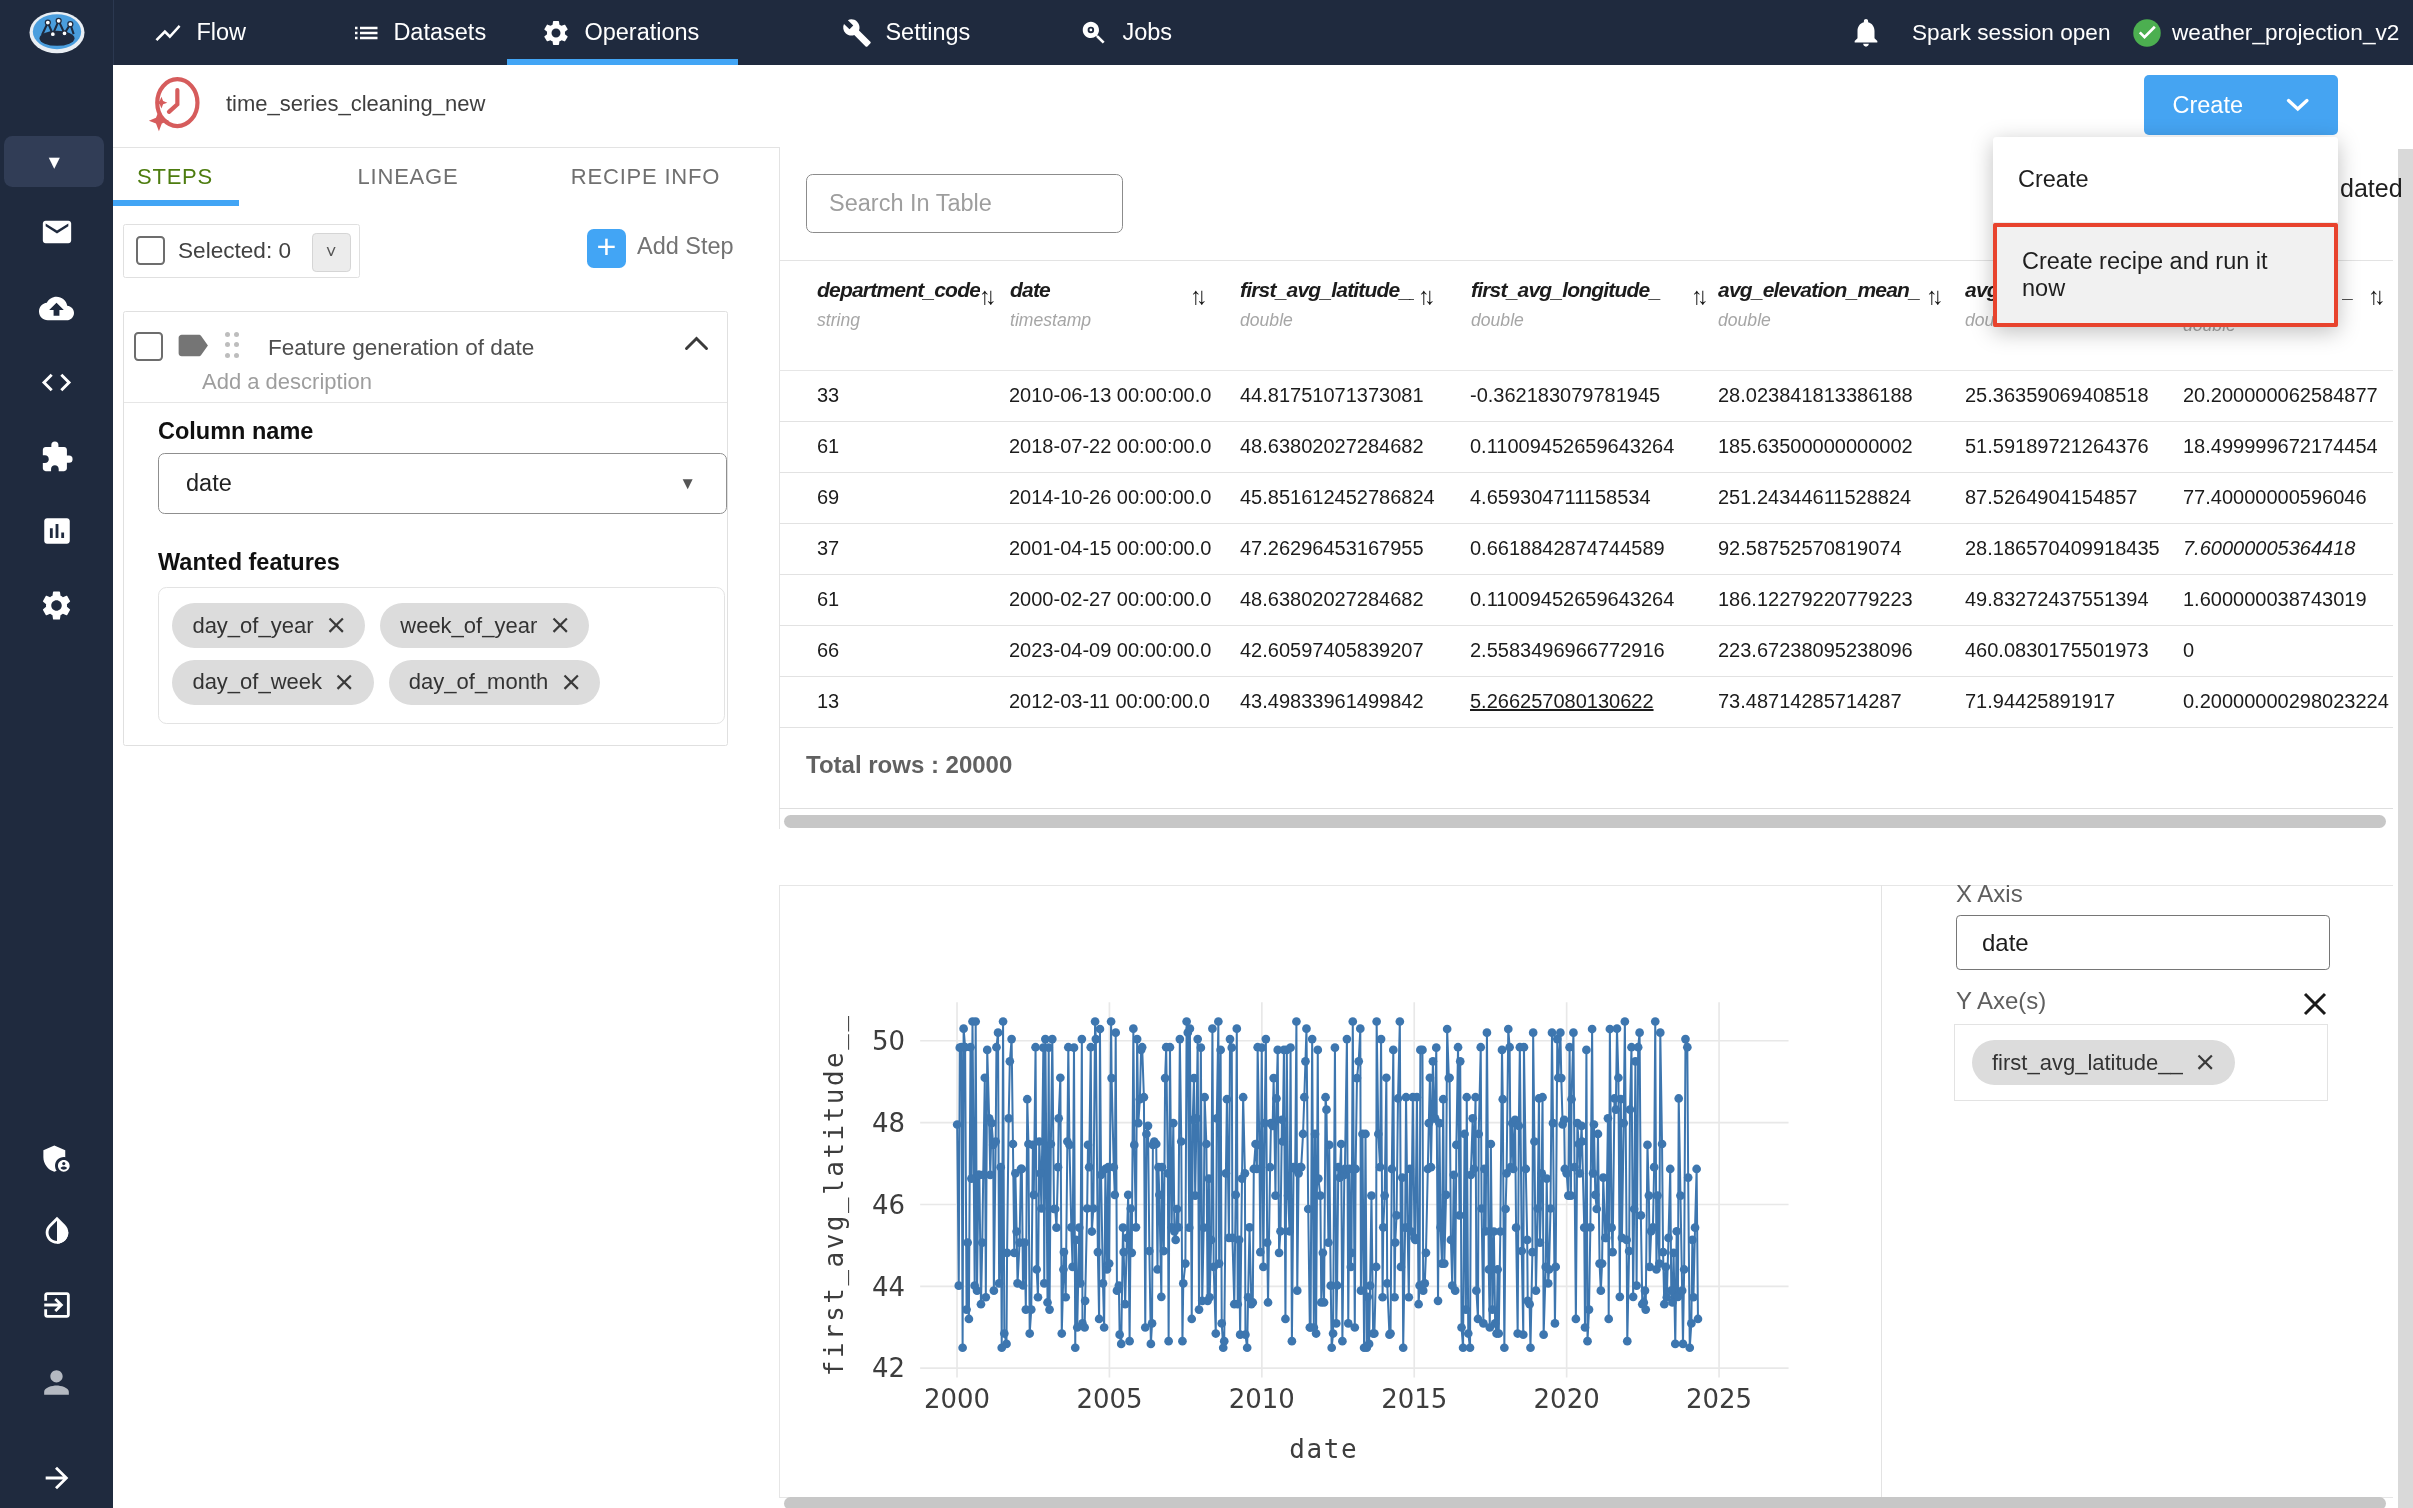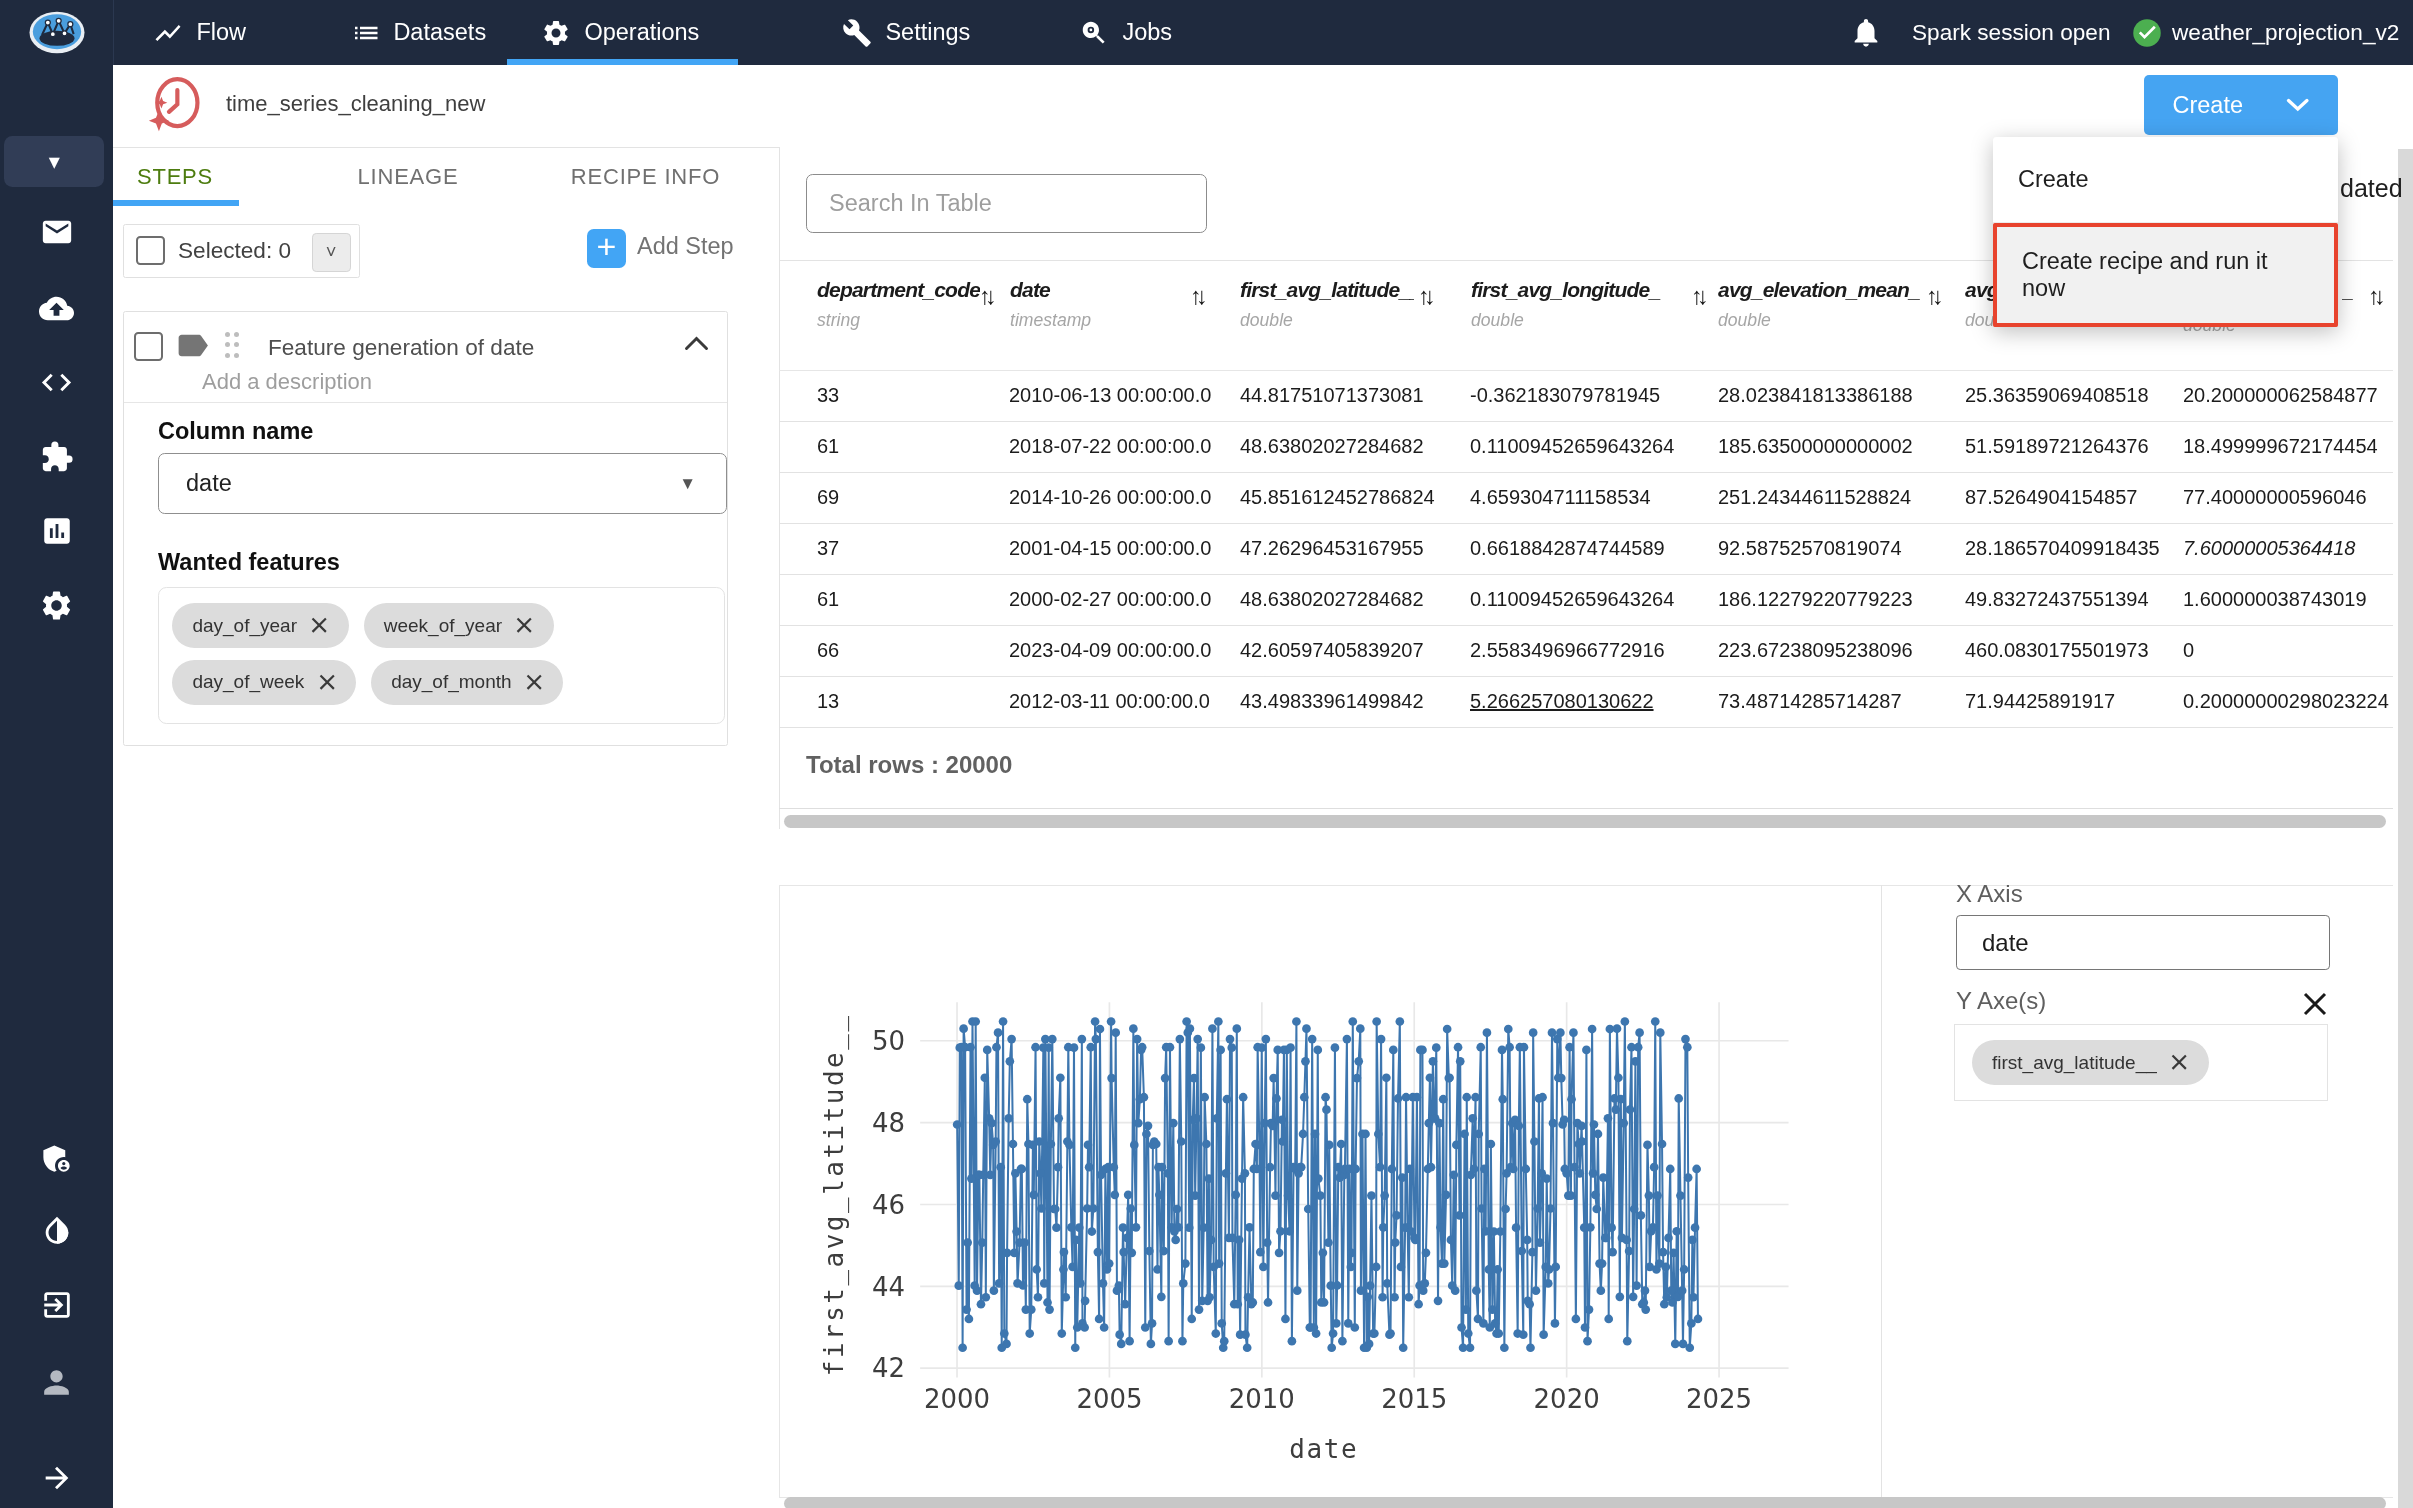--- a/index.html
+++ b/index.html
@@ -47,24 +47,24 @@
   .sc-title{position:absolute;left:144px;top:22.6px;font-size:22.6px;color:#4f4f4f;}
   .sc-collapse{position:absolute;right:18.4px;top:23.5px;cursor:pointer;}
   .sc-desc{position:absolute;left:78px;top:57px;font-size:22px;color:#9e9e9e;cursor:text;}
   .sc-divider{position:absolute;left:0;top:90px;width:100%;border-top:1.7px solid #e6e6e6;}
   .sc-colname{position:absolute;left:34px;top:106px;font-size:23.5px;font-weight:bold;color:#101010;}
   .sc-select{position:absolute;left:34px;top:141px;width:567px;height:59px;border:1.7px solid #8f8f8f;border-radius:6.7px;display:flex;align-items:center;cursor:pointer;}
   .sc-select .val{margin-left:27px;font-size:23.5px;color:#222;}
   .sc-select .arr{position:absolute;right:30px;color:#555;font-size:17px;}
   .sc-wanted{position:absolute;left:34px;top:237px;font-size:23.5px;font-weight:bold;color:#101010;}
   .sc-chipbox{position:absolute;left:34px;top:275px;width:567px;height:137px;border:1.7px solid #e3e3e3;border-radius:8.4px;box-sizing:border-box;padding:15px 13.4px;display:flex;flex-wrap:wrap;gap:11.7px 15px;align-content:flex-start;}
-  .chip{height:45px;border-radius:22.6px;background:#dcdcdc;display:inline-flex;align-items:center;gap:13.4px;padding:0 20px;font-size:19px;color:#333;}
+  .chip{height:45px;border-radius:22.6px;background:#dcdcdc;display:inline-flex;align-items:center;gap:13.4px;padding:0 20px;font-size:22px;color:#333;}
   .chip svg{cursor:pointer;}
   
-  .search-input{position:absolute;left:806px;top:174px;width:401px;height:59px;box-sizing:border-box;border:1.7px solid #8c8c8c;border-radius:6.7px;font-size:23.5px;color:#333;padding:0 22px;font-family:inherit;outline:none;}
+  .search-input{position:absolute;left:806px;top:174px;width:317px;height:59px;box-sizing:border-box;border:1.7px solid #8c8c8c;border-radius:6.7px;font-size:23.5px;color:#333;padding:0 22px;font-family:inherit;outline:none;}
   .search-input::placeholder{color:#9e9e9e;}
   .thead-line{position:absolute;left:779px;top:260px;width:1614px;border-top:1.7px solid #e3e3e3;}
   .th{position:absolute;top:278px;cursor:pointer;font-style:italic;}
   .th-name{font-size:21px;font-weight:bold;color:#1c1c1c;white-space:nowrap;overflow:hidden;letter-spacing:-0.8px;}
   .th-type{margin-top:8.4px;font-size:17.6px;color:#a6a6a6;}
   .sort{position:absolute;top:282px;font-size:24px;letter-spacing:-5.9px;color:#141414;cursor:pointer;}
   #table-rows{position:absolute;left:779px;top:370px;width:1614px;border-top:0.8px solid #e6e6e6;}
   .trow{position:relative;width:100%;height:50px;border-bottom:0.8px solid #e2e2e2;}
   .tcell{position:absolute;top:13.4px;font-size:20px;color:#1c1c1c;white-space:nowrap;}
   .total-rows{position:absolute;left:806px;top:751px;font-size:24px;font-weight:bold;color:#616161;}

